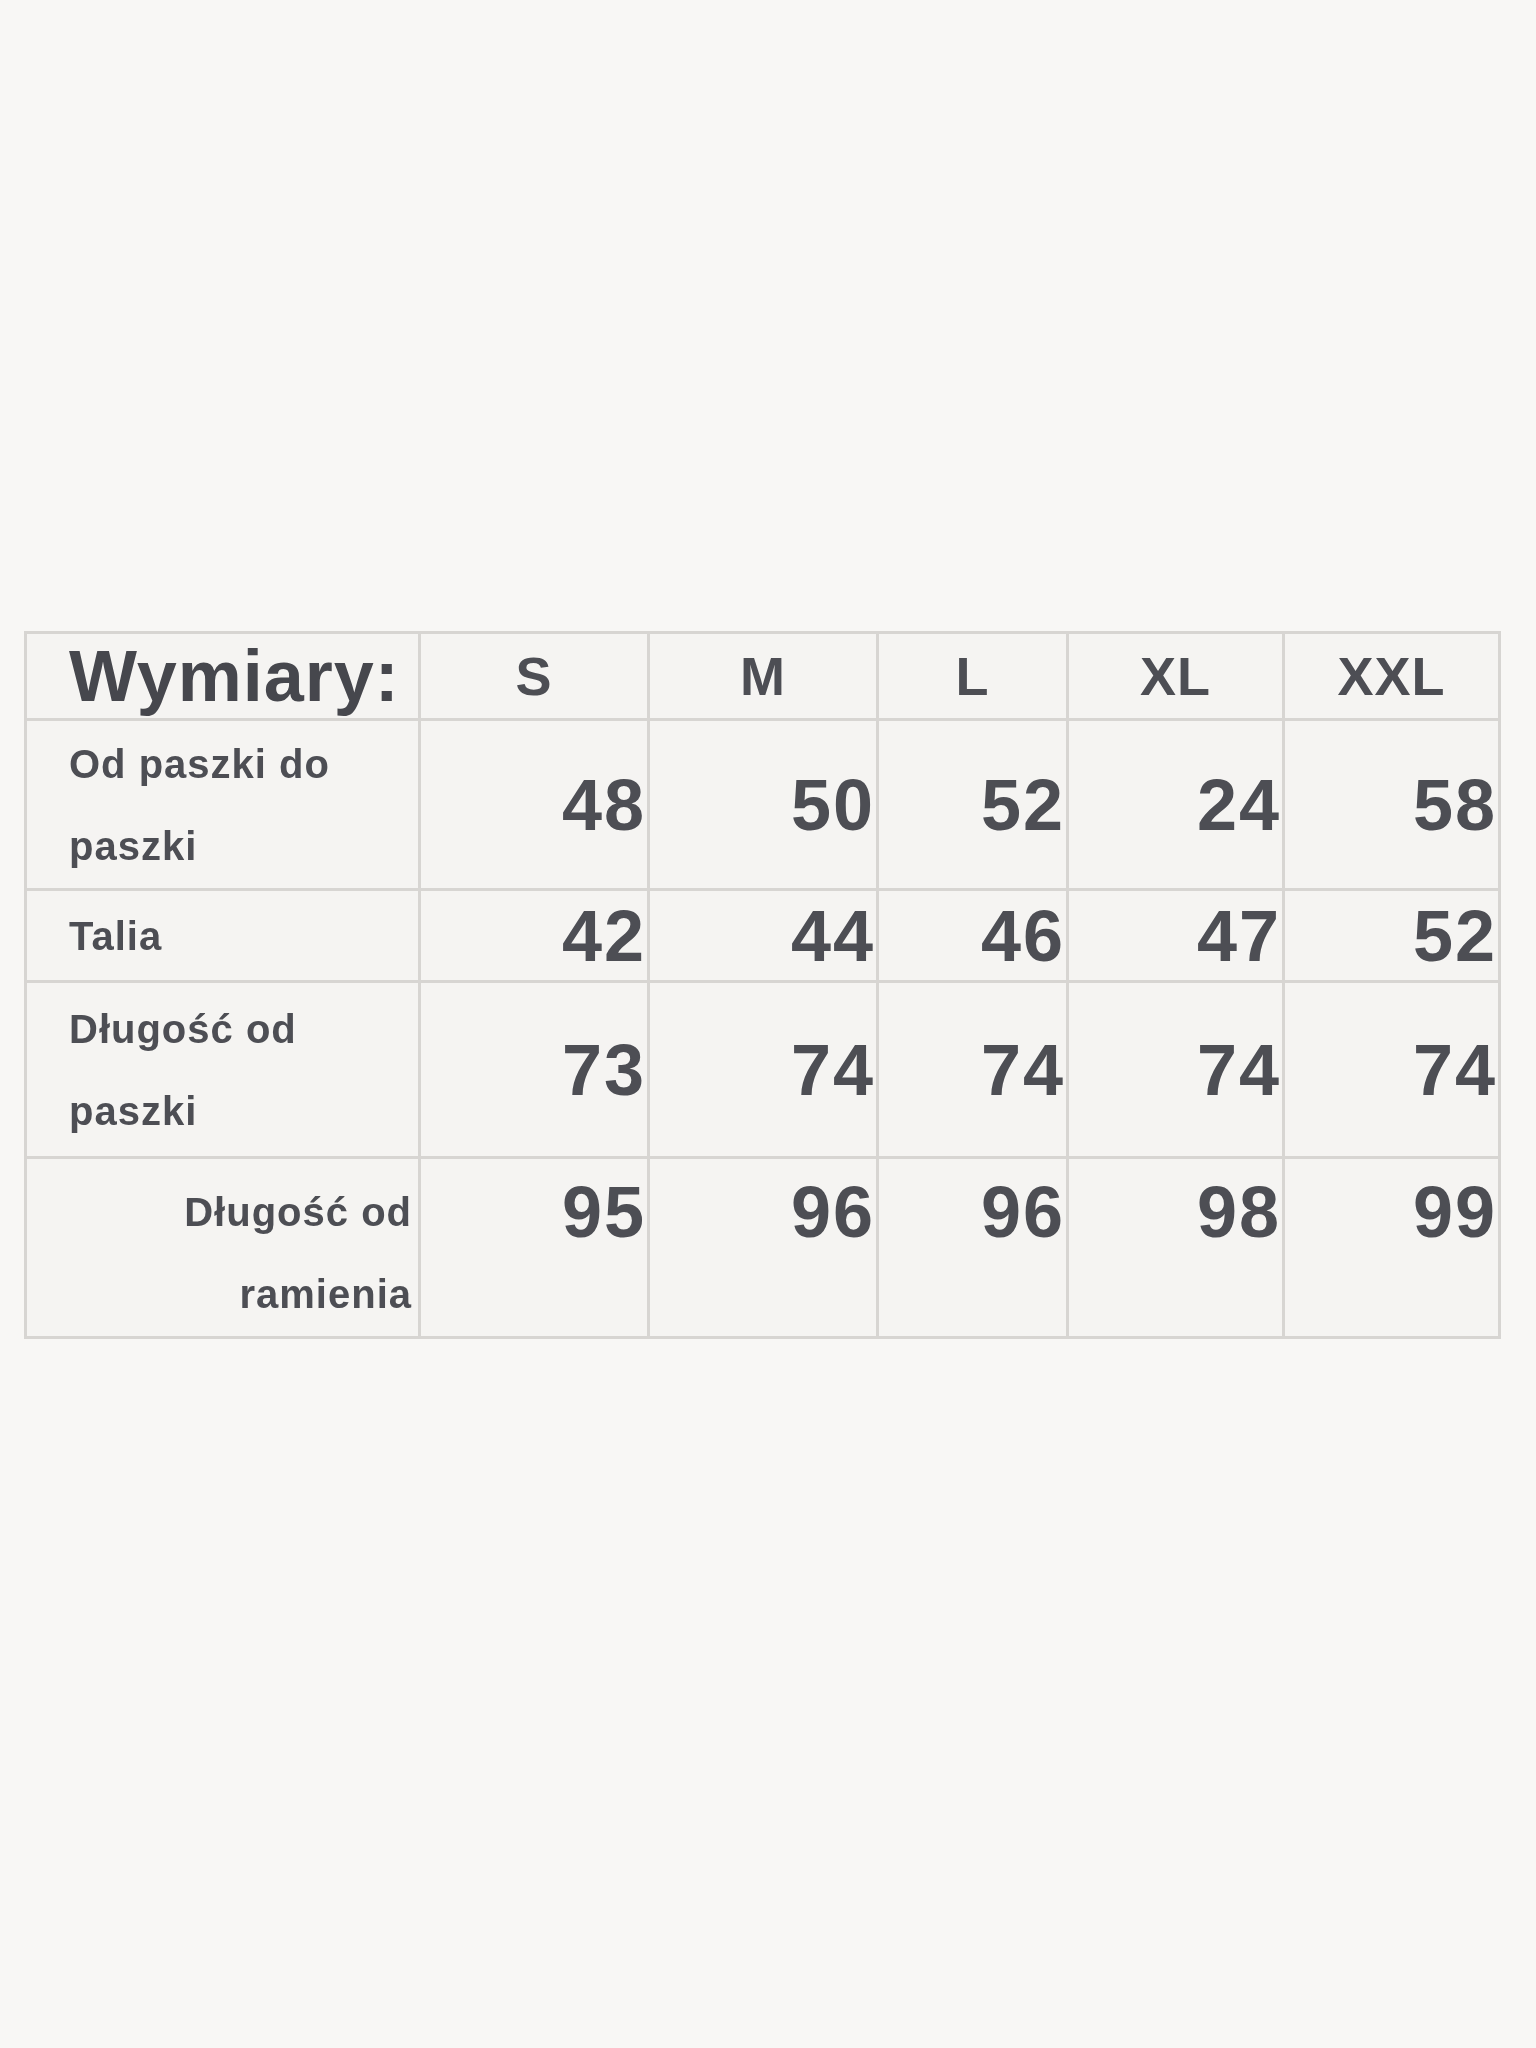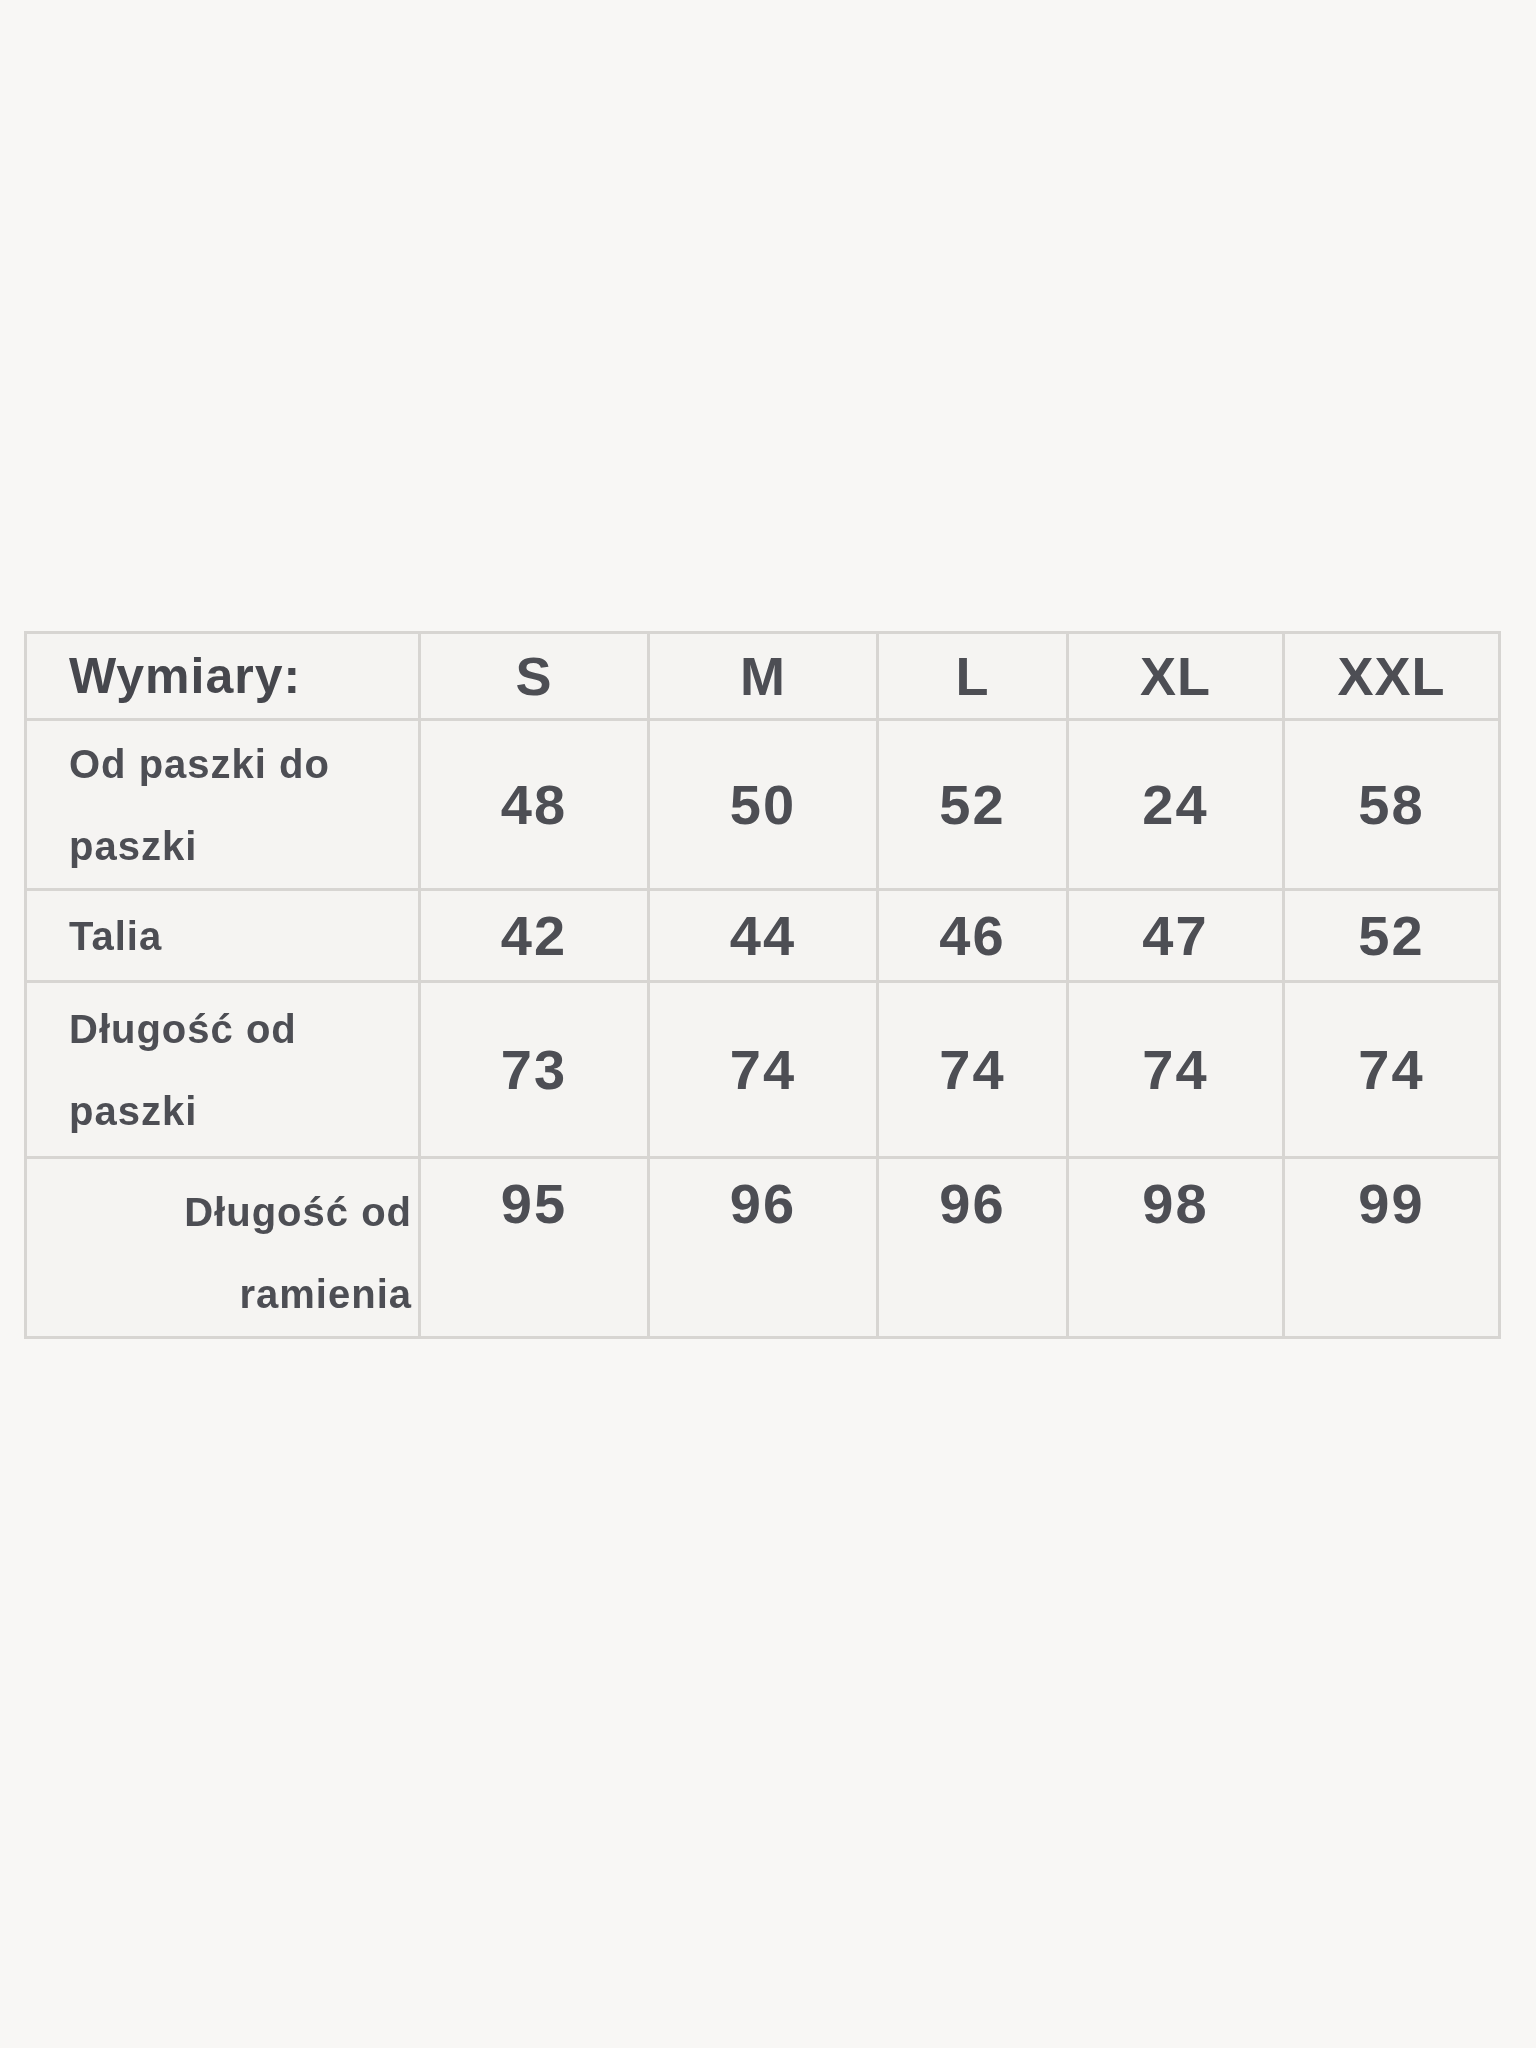--- a/index.html
+++ b/index.html
@@ -31,34 +31,34 @@
   .size-chart .label-cell {
     text-align: left;
     padding-left: 42px;
     padding-right: 6px;
     font-size: 40px;
     line-height: 82px;
     letter-spacing: 1px;
   }
   
   .size-chart .title-cell {
-    font-size: 50px;
+    font-size: 72px;
     color: #46474d;
     letter-spacing: 1px;
   }
   
   .size-chart .size-cell {
     text-align: center;
     font-size: 54px;
     letter-spacing: 1px;
   }
   
   .size-chart .num-cell {
-    text-align: center;
-    font-size: 56px;
+    text-align: right;
+    font-size: 72px;
     letter-spacing: 2px;
   }
   
   tr.row-last td { vertical-align: top; padding-top: 12px; }
   tr.row-last .label-cell { text-align: right; padding-left: 6px; padding-right: 6px; }
 </style>
 </head>
 <body>
 
 <div class="page">

